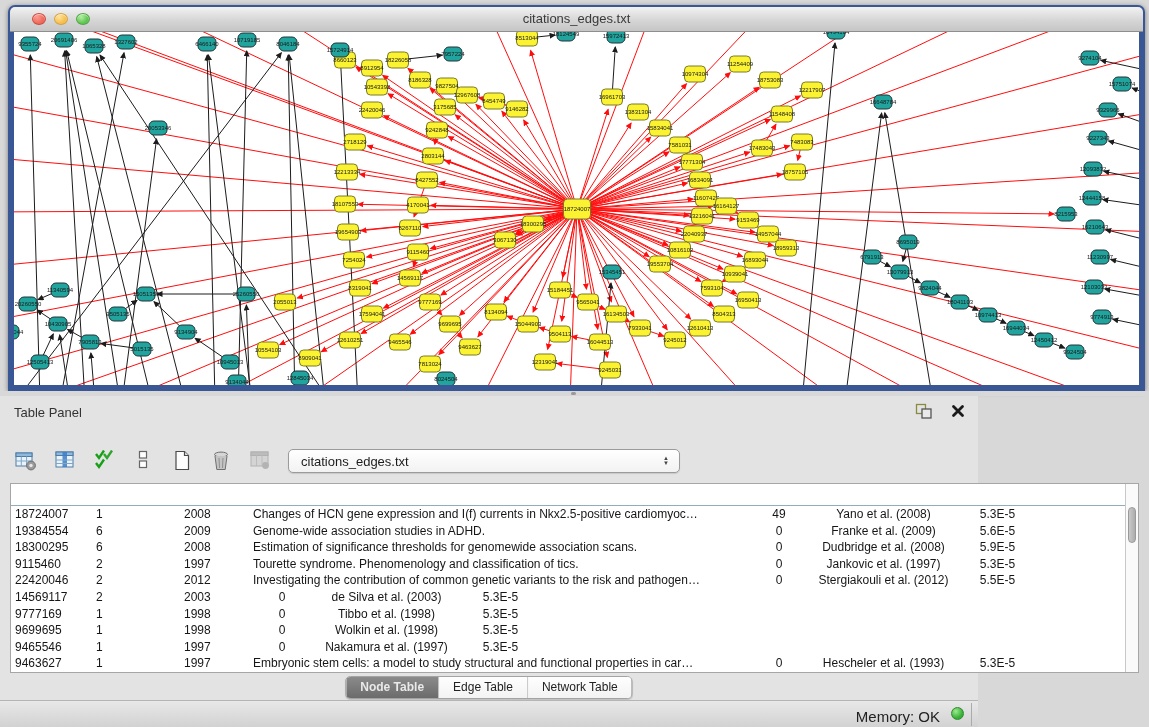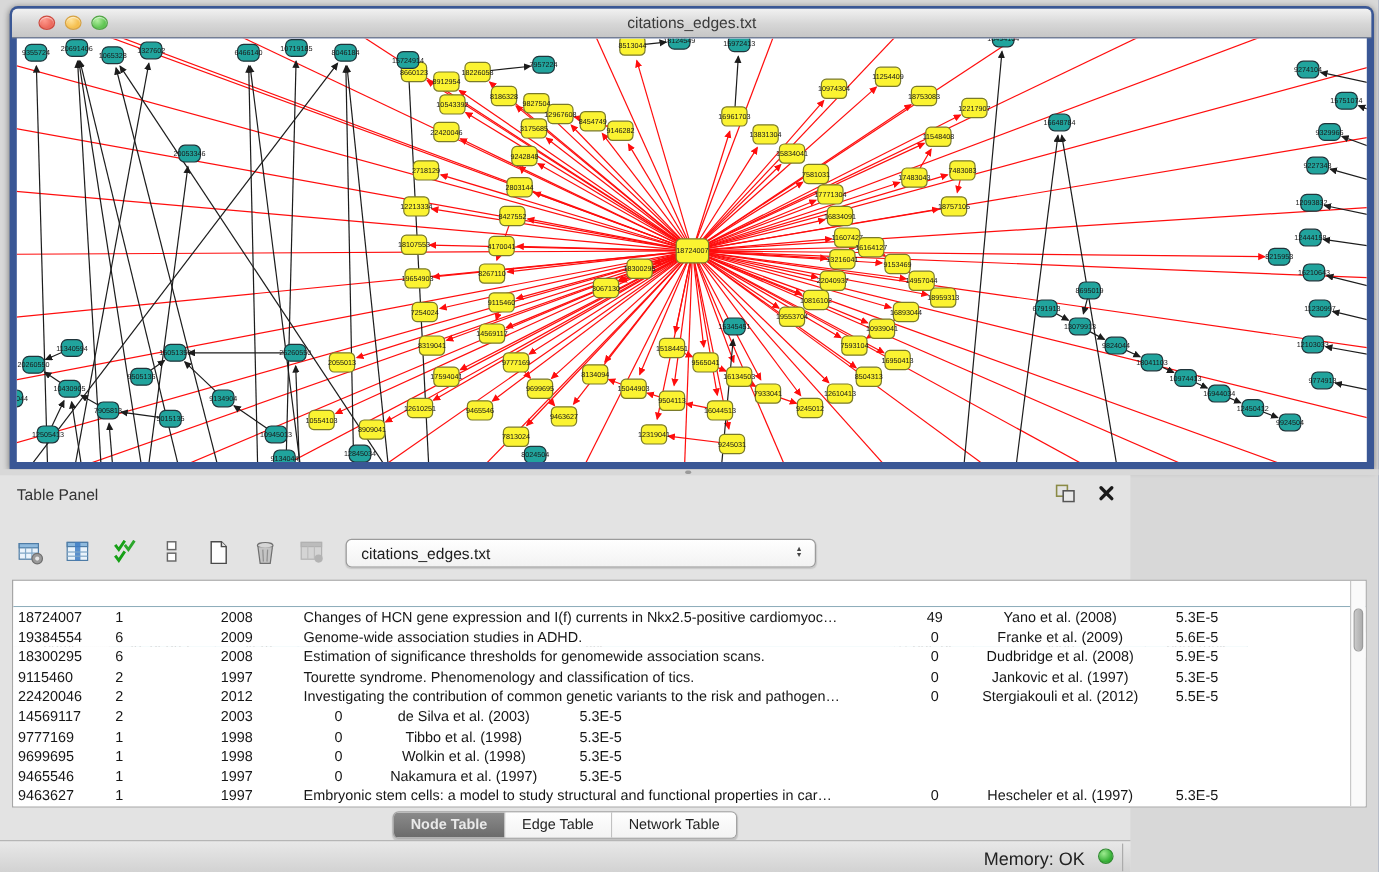--- a/index.html
+++ b/index.html
@@ -16,21 +16,21 @@
   .light.green{background:radial-gradient(circle at 35% 30%,#B2F0A0,#61C554 60%);border:1px solid #53A547;box-sizing:border-box;}
   .win-title{text-align:center;line-height:24px;font-size:13px;color:#3A3A3A;}
   .canvas{position:absolute;left:6px;top:27px;width:1125px;height:353px;background:#FFFFFF;overflow:hidden;}
   .canvas svg{display:block;}
 
   
   .splitter{position:absolute;left:0;top:391px;width:1149px;height:5px;background:#D8D8D8;}
   .splitter .dot{position:absolute;left:571px;top:1px;width:5px;height:3px;background:#9A9A9A;border-radius:2px;}
 
   
-  .table-panel{position:absolute;left:0;top:396px;width:942px;height:331px;background:#E3E3E3;}
+  .table-panel{position:absolute;left:0;top:396px;width:942px;height:331px;background:#E3E3E3;padding-left:36px;}
   .panel-header{position:absolute;left:0;top:0;width:100%;height:32px;}
   .panel-title{position:absolute;left:14px;top:9px;font-size:13px;color:#333;}
   .panel-header-icons{position:absolute;right:10px;top:7px;display:flex;gap:14px;align-items:center;}
   .hdr-btn{width:20px;height:18px;border:none;background:transparent;padding:0;cursor:default;}
 
   
   .toolbar{position:absolute;left:14px;top:49px;height:30px;display:flex;align-items:center;gap:15px;}
   .tb-btn{width:24px;height:24px;border:none;background:transparent;padding:0;display:flex;align-items:center;justify-content:center;}
   .fx{font-family:"Liberation Serif","DejaVu Serif",serif;font-style:italic;font-weight:bold;font-size:14px;color:#222;}
   .fx small{font-size:10px;font-weight:bold;}
@@ -985,21 +985,21 @@
             <div class="td c-short">Nakamura et al. (1997)</div>
             <div class="td c-pr">5.3E-5</div>
             <div class="td c-fill"></div>
           </div>
           <div class="tr">
             <div class="td c-name">9463627</div>
             <div class="td c-in">1</div>
             <div class="td c-year">1997</div>
             <div class="td c-title">Embryonic stem cells: a model to study structural and functional properties in car…</div>
             <div class="td c-out">0</div>
-            <div class="td c-short">Hescheler et al. (1997)</div>
+            <div class="td c-short">Hescheler et al. (1993)</div>
             <div class="td c-pr">5.3E-5</div>
             <div class="td c-fill"></div>
           </div>
         </div>
       <div class="vscroll">
           <div class="vthumb"></div>
         </div>
     </div>
 
     <div class="tabs-row">

